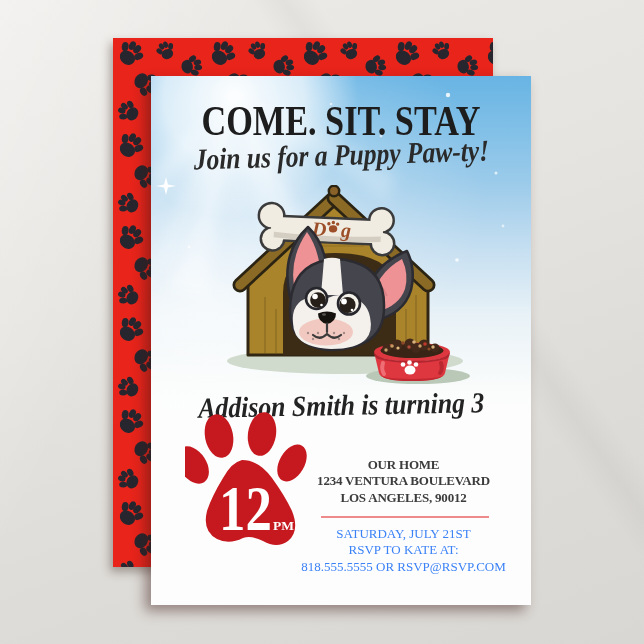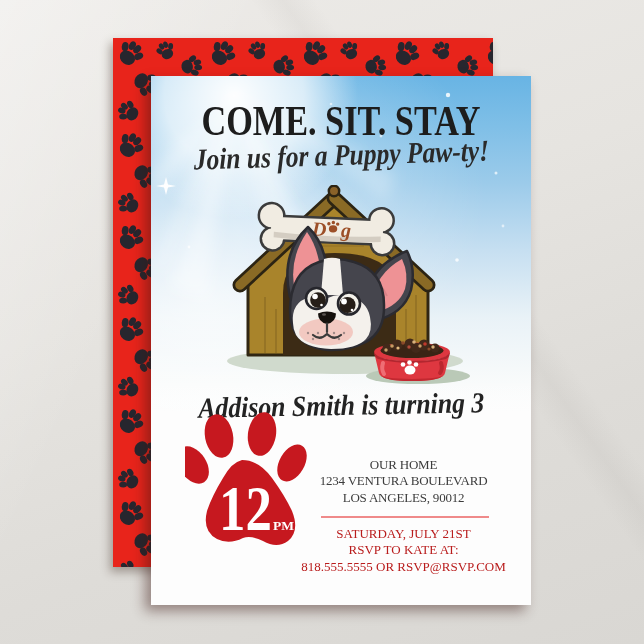--- a/index.html
+++ b/index.html
@@ -27,24 +27,24 @@
   .headline{position:absolute;left:0;top:21px;width:380px;text-align:center;
       font-family:"Liberation Serif", serif;font-weight:bold;color:#1d1d1d;
       font-size:42px;letter-spacing:0px;transform:scaleX(0.815);transform-origin:190px 0;}
   .script1{position:absolute;left:0;top:62px;width:380px;text-align:center;
       font-family:"Liberation Serif", serif;font-style:italic;font-weight:bold;
       color:#2a2a2a;font-size:30px;transform:scaleX(0.85) rotate(-1.5deg);transform-origin:190px 0;}
   .script2{position:absolute;left:0;top:313px;width:380px;text-align:center;
       font-family:"Liberation Serif", serif;font-style:italic;font-weight:bold;
       color:#232323;font-size:29px;transform:scaleX(0.887) rotate(-1deg);transform-origin:190px 0;}
   .addr{position:absolute;left:120px;top:381px;width:265px;text-align:center;
-      font-family:"Liberation Serif", serif;color:#3c3c3c;font-size:13px;line-height:16.3px;letter-spacing:-0.2px;}
+      font-family:"Liberation Serif", serif;color:#3c3c3c;font-size:13px;line-height:16.3px;letter-spacing:-0.2px;font-weight:bold;}
   .redline{position:absolute;left:170px;top:440px;width:168px;height:2px;background:#ef8a8a;}
   .detail{position:absolute;left:120px;top:450px;width:265px;text-align:center;
-      font-family:"Liberation Serif", serif;color:#b91c1c;font-size:13px;line-height:16.3px;}
+      font-family:"Liberation Serif", serif;color:#3b82f6;font-size:13px;line-height:16.3px;}
 </style>
 </head>
 <body>
 
 <div class="bg"></div>
 
 <div class="back-card">
 <svg width="380" height="529" viewBox="0 0 380 529" xmlns="http://www.w3.org/2000/svg">
   <defs>
     <g id="paw" fill="#27262e">

